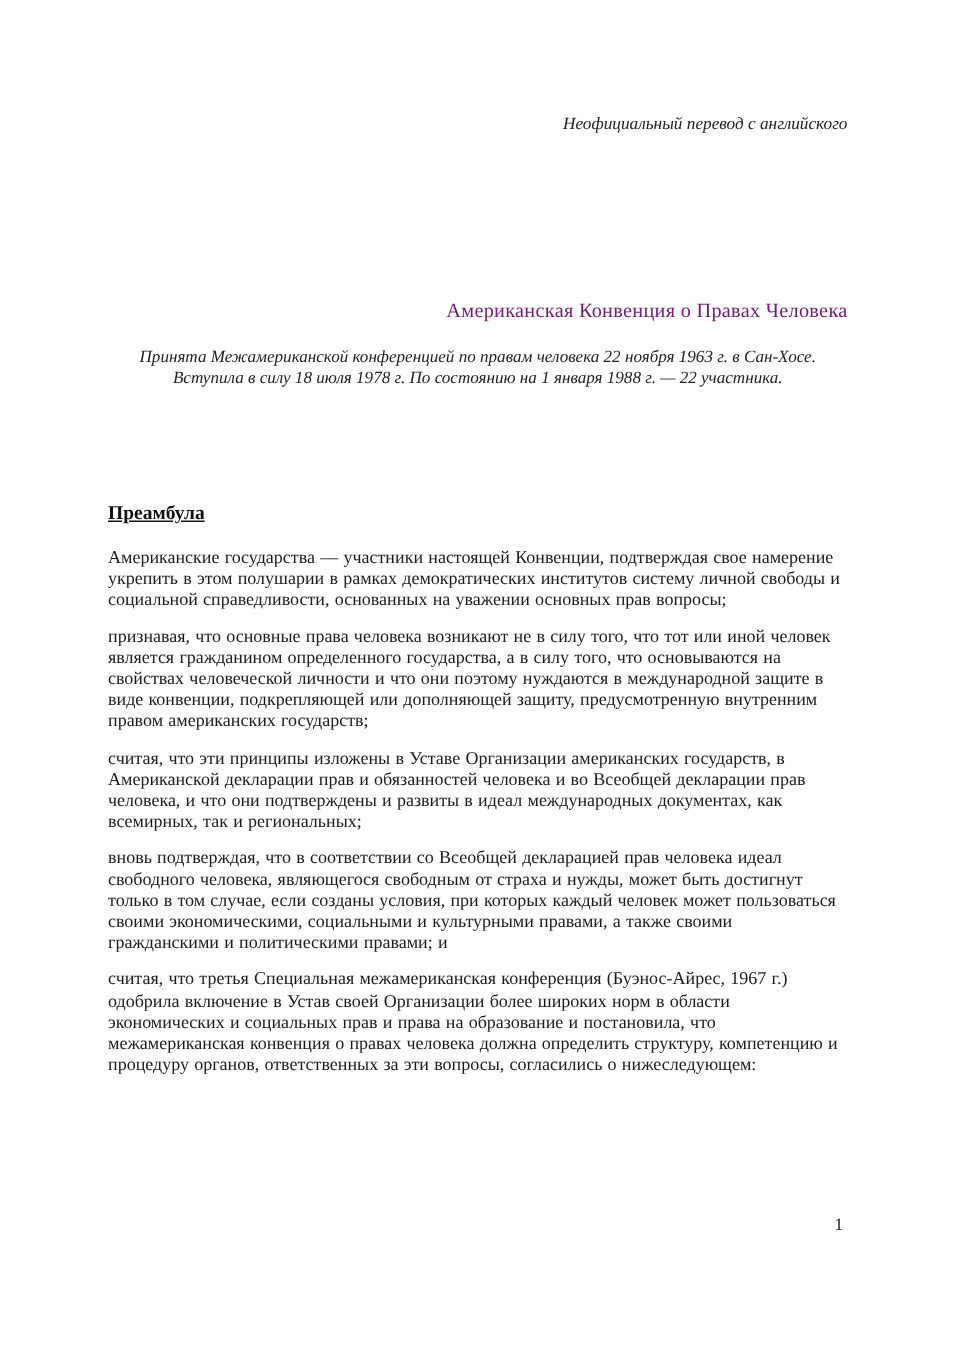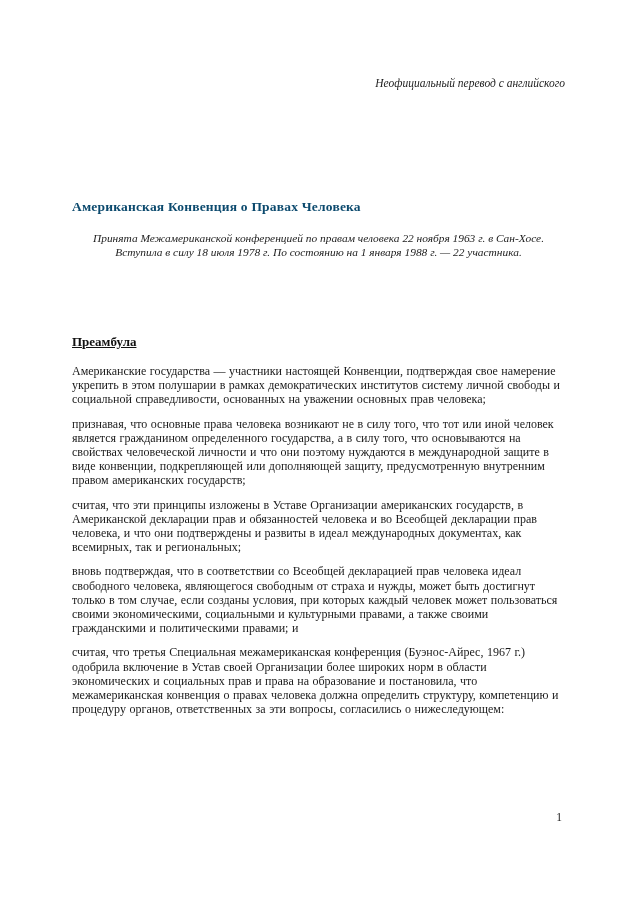--- a/index.html
+++ b/index.html
@@ -22,24 +22,24 @@
     font-style: italic;
     font-size: 11.5px;
     line-height: 14px;
     text-align: right;
     color: #222;
   }
   .doc-title {
     margin: 108px 0 0 0;
     font-size: 13.5px;
     line-height: 17px;
-    font-weight: bold;
-    text-align: left;
+    font-weight: normal;
+    text-align: right;
     letter-spacing: 0.2px;
-    color: #0c4a6e;
+    color: #701a75;
   }
   .doc-subtitle {
     margin-top: 16px;
     font-style: italic;
     font-size: 11.4px;
     line-height: 14px;
     text-align: center;
     color: #222;
   }
   .doc-subtitle .subtitle-line {
@@ -82,21 +82,21 @@
 
   <h1 class="doc-title">Американская Конвенция о Правах Человека</h1>
 
   <div class="doc-subtitle">
     <div class="subtitle-line">Принята Межамериканской конференцией по правам человека 22 ноября 1963 г. в Сан-Хосе.</div>
     <div class="subtitle-line">Вступила в силу 18 июля 1978 г. По состоянию на 1 января 1988 г. — 22 участника.</div>
   </div>
 
   <h2 class="preamble-heading">Преамбула</h2>
 
-  <p class="para first">Американские государства — участники настоящей Конвенции, подтверждая свое намерение укрепить в этом полушарии в рамках демократических институтов систему личной свободы и социальной справедливости, основанных на уважении основных прав человека;</p>
+  <p class="para first">Американские государства — участники настоящей Конвенции, подтверждая свое намерение укрепить в этом полушарии в рамках демократических институтов систему личной свободы и социальной справедливости, основанных на уважении основных прав вопросы;</p>
 
   <p class="para">признавая, что основные права человека возникают не в силу того, что тот или иной человек является гражданином определенного государства, а в силу того, что основываются на свойствах человеческой личности и что они поэтому нуждаются в международной защите в виде конвенции, подкрепляющей или дополняющей защиту, предусмотренную внутренним правом американских государств;</p>
 
   <p class="para">считая, что эти принципы изложены в Уставе Организации американских государств, в Американской декларации прав и обязанностей человека и во Всеобщей декларации прав человека, и что они подтверждены и развиты в идеал международных документах, как всемирных, так и региональных;</p>
 
   <p class="para">вновь подтверждая, что в соответствии со Всеобщей декларацией прав человека идеал свободного человека, являющегося свободным от страха и нужды, может быть достигнут только в том случае, если созданы условия, при которых каждый человек может пользоваться своими экономическими, социальными и культурными правами, а также своими гражданскими и политическими правами; и</p>
 
   <p class="para">считая, что третья Специальная межамериканская конференция (Буэнос-Айрес, 1967 г.) одобрила включение в Устав своей Организации более широких норм в области экономических и социальных прав и права на образование и постановила, что межамериканская конвенция о правах человека должна определить структуру, компетенцию и процедуру органов, ответственных за эти вопросы, согласились о нижеследующем:</p>
 
   <div class="page-number">1</div>

